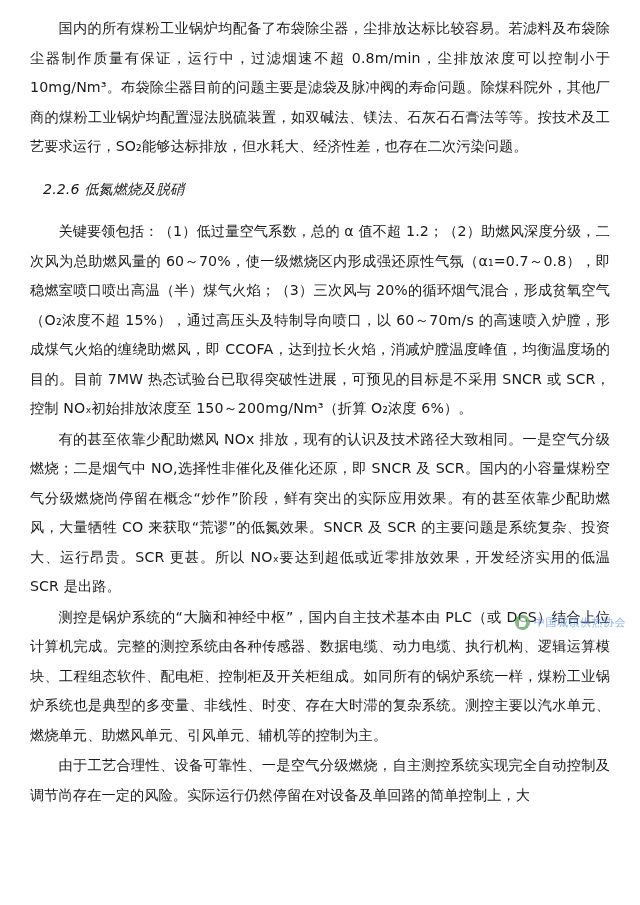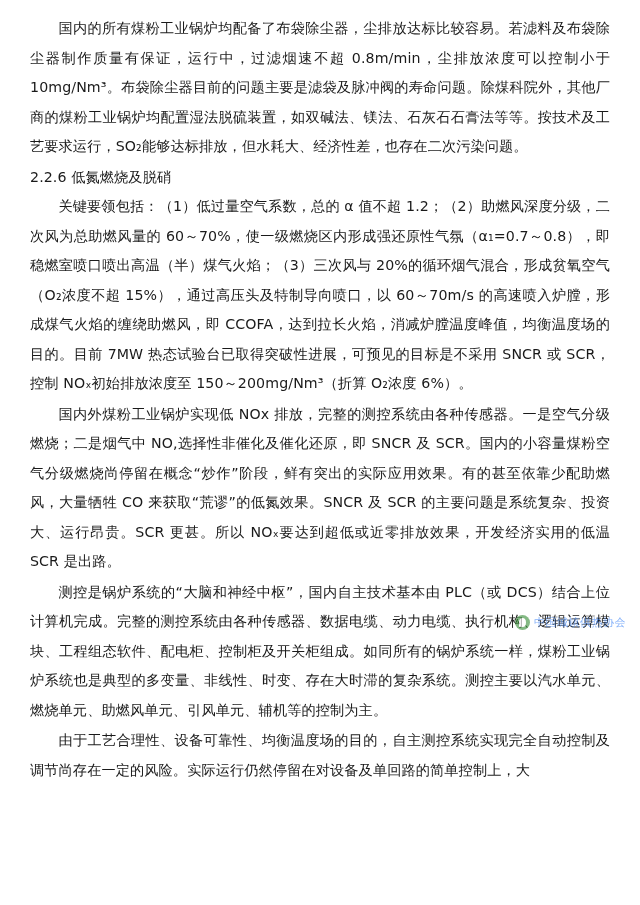--- a/index.html
+++ b/index.html
@@ -27,26 +27,27 @@
     font-size: 14.2px;
     line-height: 29.5px;
     text-align: justify;
     text-justify: inter-ideograph;
     letter-spacing: 0.1px;
   }
   p.indent {
     text-indent: 2em;
   }
   h2.heading {
-    margin: 0;
+    margin: 13px;
     font-size: 14.2px;
     line-height: 29.5px;
     font-weight: normal;
     text-align: left;
     letter-spacing: 0.1px;
+    font-style: italic;
   }
   .watermark {
     position: absolute;
     right: 14px;
     bottom: 16px;
     display: flex;
     align-items: center;
     gap: 4px;
     opacity: 0.62;
     pointer-events: none;
@@ -81,25 +82,25 @@
 
 <div id="page">
 
   <p class="indent">国内的所有煤粉工业锅炉均配备了布袋除尘器，尘排放达标比较容易。若滤料及布袋除尘器制作质量有保证，运行中，过滤烟速不超 0.8m/min，尘排放浓度可以控制小于 10mg/Nm³。布袋除尘器目前的问题主要是滤袋及脉冲阀的寿命问题。除煤科院外，其他厂商的煤粉工业锅炉均配置湿法脱硫装置，如双碱法、镁法、石灰石石膏法等等。按技术及工艺要求运行，SO₂能够达标排放，但水耗大、经济性差，也存在二次污染问题。</p>
 
   <h2 class="heading">2.2.6 低氮燃烧及脱硝</h2>
 
 
   <p class="indent">关键要领包括：（1）低过量空气系数，总的 α 值不超 1.2；（2）助燃风深度分级，二次风为总助燃风量的 60～70%，使一级燃烧区内形成强还原性气氛（α₁=0.7～0.8），即稳燃室喷口喷出高温（半）煤气火焰；（3）三次风与 20%的循环烟气混合，形成贫氧空气（O₂浓度不超 15%），通过高压头及特制导向喷口，以 60～70m/s 的高速喷入炉膛，形成煤气火焰的缠绕助燃风，即 CCOFA，达到拉长火焰，消减炉膛温度峰值，均衡温度场的目的。目前 7MW 热态试验台已取得突破性进展，可预见的目标是不采用 SNCR 或 SCR，控制 NOₓ初始排放浓度至 150～200mg/Nm³（折算 O₂浓度 6%）。</p>
 
-  <p class="indent">国内外煤粉工业锅炉实现低 NOx 排放，完整的测控系统由各种传感器。一是空气分级燃烧；二是烟气中 NO,选择性非催化及催化还原，即 SNCR 及 SCR。国内的小容量煤粉空气分级燃烧尚停留在概念“炒作”阶段，鲜有突出的实际应用效果。有的甚至依靠少配助燃风，大量牺牲 CO 来获取“荒谬”的低氮效果。SNCR 及 SCR 的主要问题是系统复杂、投资大、运行昂贵。SCR 更甚。所以 NOₓ要达到超低或近零排放效果，开发经济实用的低温 SCR 是出路。</p>
+  <p class="indent">有的甚至依靠少配助燃风 NOx 排放，现有的认识及技术路径大致相同。一是空气分级燃烧；二是烟气中 NO,选择性非催化及催化还原，即 SNCR 及 SCR。国内的小容量煤粉空气分级燃烧尚停留在概念“炒作”阶段，鲜有突出的实际应用效果。有的甚至依靠少配助燃风，大量牺牲 CO 来获取“荒谬”的低氮效果。SNCR 及 SCR 的主要问题是系统复杂、投资大、运行昂贵。SCR 更甚。所以 NOₓ要达到超低或近零排放效果，开发经济实用的低温 SCR 是出路。</p>
 
 
   <p class="indent">测控是锅炉系统的“大脑和神经中枢”，国内自主技术基本由 PLC（或 DCS）结合上位计算机完成。完整的测控系统由各种传感器、数据电缆、动力电缆、执行机构、逻辑运算模块、工程组态软件、配电柜、控制柜及开关柜组成。如同所有的锅炉系统一样，煤粉工业锅炉系统也是典型的多变量、非线性、时变、存在大时滞的复杂系统。测控主要以汽水单元、燃烧单元、助燃风单元、引风单元、辅机等的控制为主。</p>
 
-  <p class="indent">由于工艺合理性、设备可靠性、均衡温度场的目的，自主测控系统实现完全自动控制及调节尚存在一定的风险。实际运行仍然停留在对设备及单回路的简单控制上，大</p>
+  <p class="indent">由于工艺合理性、设备可靠性、一是空气分级燃烧，自主测控系统实现完全自动控制及调节尚存在一定的风险。实际运行仍然停留在对设备及单回路的简单控制上，大</p>
 
   <div class="watermark">
     <span class="wm-logo"></span>
     <span class="wm-text">中国城镇供热协会</span>
   </div>
 
 </div>
 
 </body></html>

